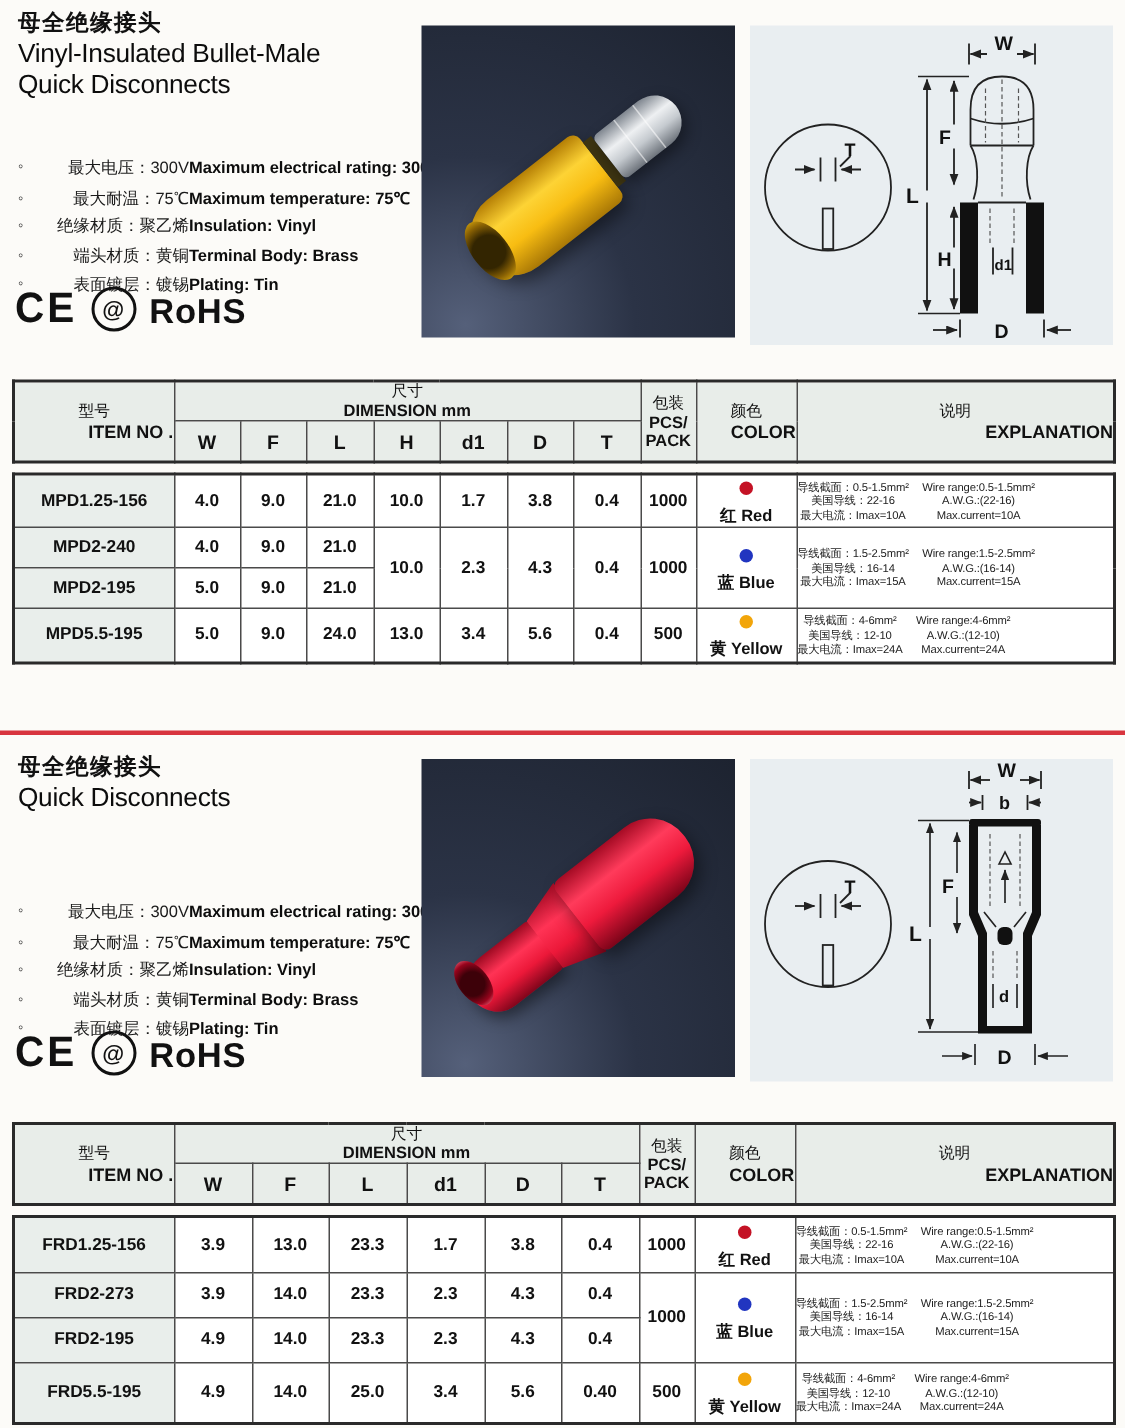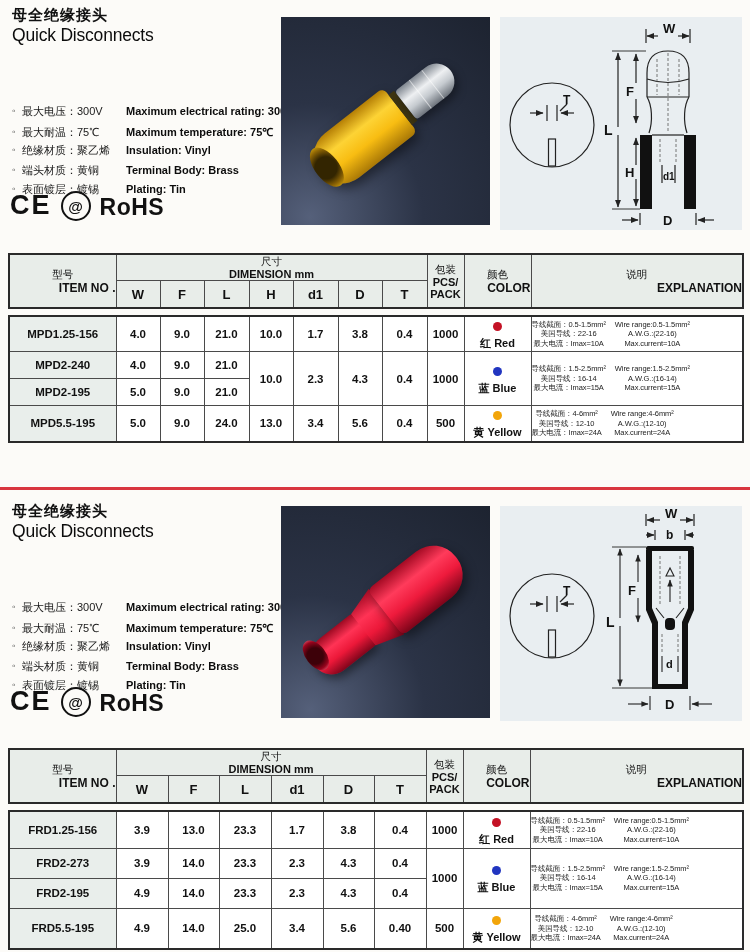--- a/index.html
+++ b/index.html
@@ -14,21 +14,21 @@
 
   
   .title-block{position:absolute;left:12px;top:6px;}
   .title-cn{font-size:15px;font-weight:700;letter-spacing:1px;}
   .title-en{font-size:17.5px;font-weight:400;letter-spacing:-0.2px;line-height:21px;color:#0c0c0c;}
 
   
   .specs{position:absolute;left:12px;}
   .spec-row{height:19.5px;font-size:11px;white-space:nowrap;}
   .bullet{display:inline-block;width:10px;color:#333;font-size:10px;vertical-align:1px;}
-  .spec-cn{display:inline-block;width:104px;color:#1a1a1a;}
+  .spec-cn{display:inline-block;width:104px;color:#1a1a1a;text-align:right;}
   .spec-en{font-weight:700;color:#0d0d0d;}
 
   
   .ce-row{position:absolute;left:10px;display:flex;align-items:flex-end;gap:9px;}
   .ce-mark{font-size:27px;font-weight:700;letter-spacing:2px;transform:scaleY(1.05);}
   .cert-circle{width:26px;height:26px;border:2.5px solid #111;border-radius:50%;
     display:flex;align-items:center;justify-content:center;}
   .cert-glyph{font-size:15px;font-weight:700;line-height:1;}
   .rohs{font-size:23px;font-weight:700;letter-spacing:0.5px;}
 
@@ -86,20 +86,21 @@
   .expl-flex{display:flex;gap:9px;text-align:center;}
   .expl-col{font-size:7.5px;line-height:9.5px;color:#222;white-space:nowrap;letter-spacing:-0.1px;}
 </style>
 </head>
 <body>
 
 <div class="section" id="section-male">
 
   <div class="title-block">
     <div class="title-cn">母全绝缘接头</div>
+    <div class="title-en">Vinyl-Insulated Bullet-Male</div>
     <div class="title-en">Quick Disconnects</div>
   </div>
 
   <div class="specs" style="top:104px">
     <div class="spec-row"><span class="bullet">◦</span><span class="spec-cn">最大电压：300V</span><span class="spec-en">Maximum electrical rating: 300volts</span></div>
     <div class="spec-row"><span class="bullet">◦</span><span class="spec-cn">最大耐温：75℃</span><span class="spec-en">Maximum temperature: 75℃</span></div>
     <div class="spec-row"><span class="bullet">◦</span><span class="spec-cn">绝缘材质：聚乙烯</span><span class="spec-en">Insulation: Vinyl</span></div>
     <div class="spec-row"><span class="bullet">◦</span><span class="spec-cn">端头材质：黄铜</span><span class="spec-en">Terminal Body: Brass</span></div>
     <div class="spec-row"><span class="bullet">◦</span><span class="spec-cn">表面镀层：镀锡</span><span class="spec-en">Plating: Tin</span></div>
   </div>

